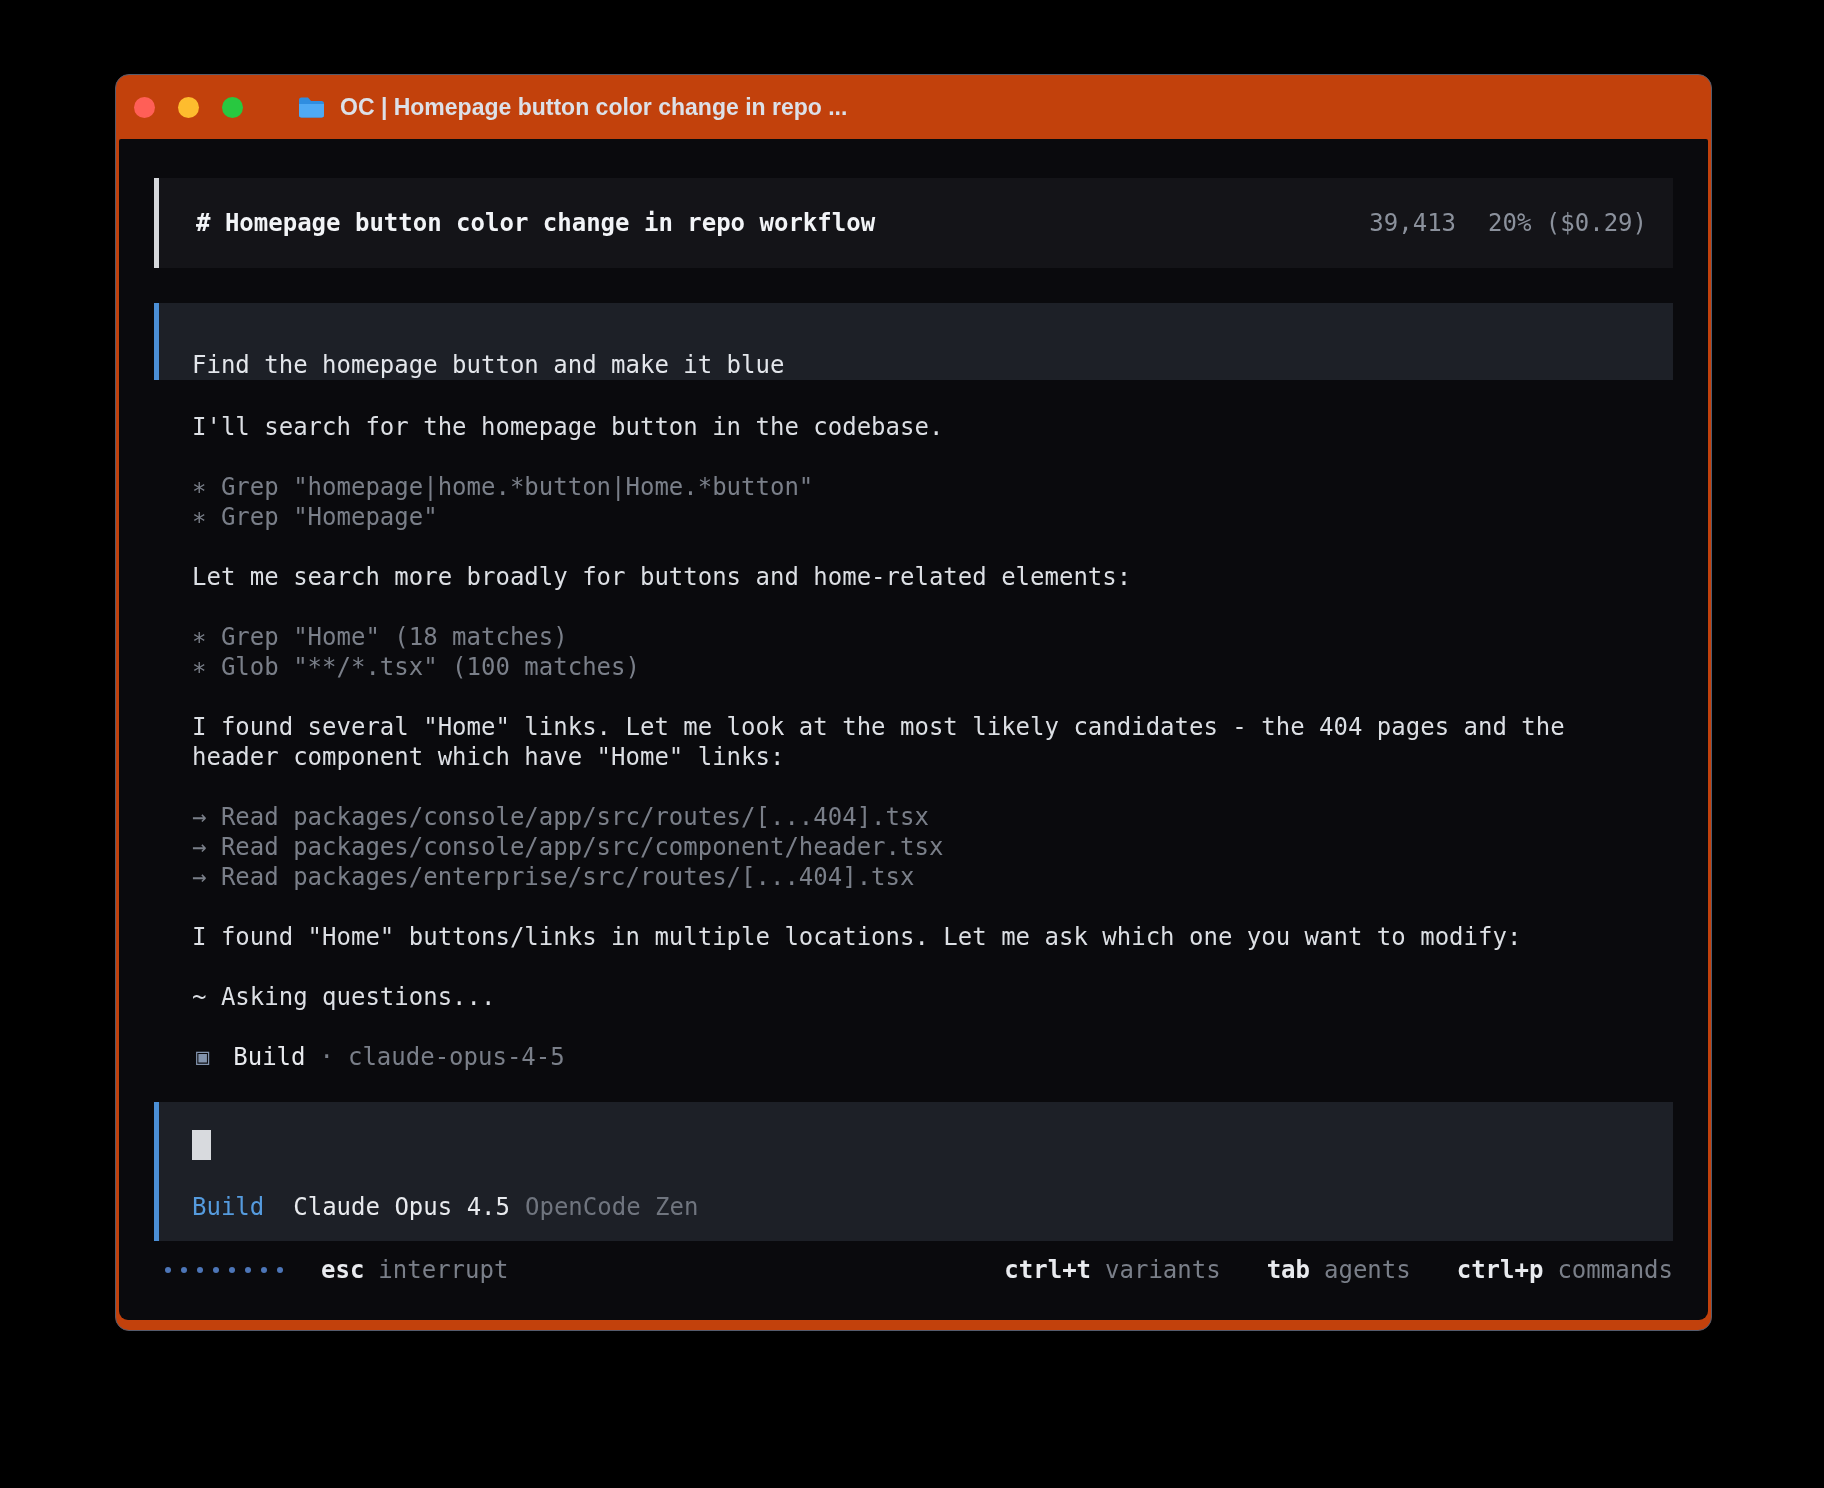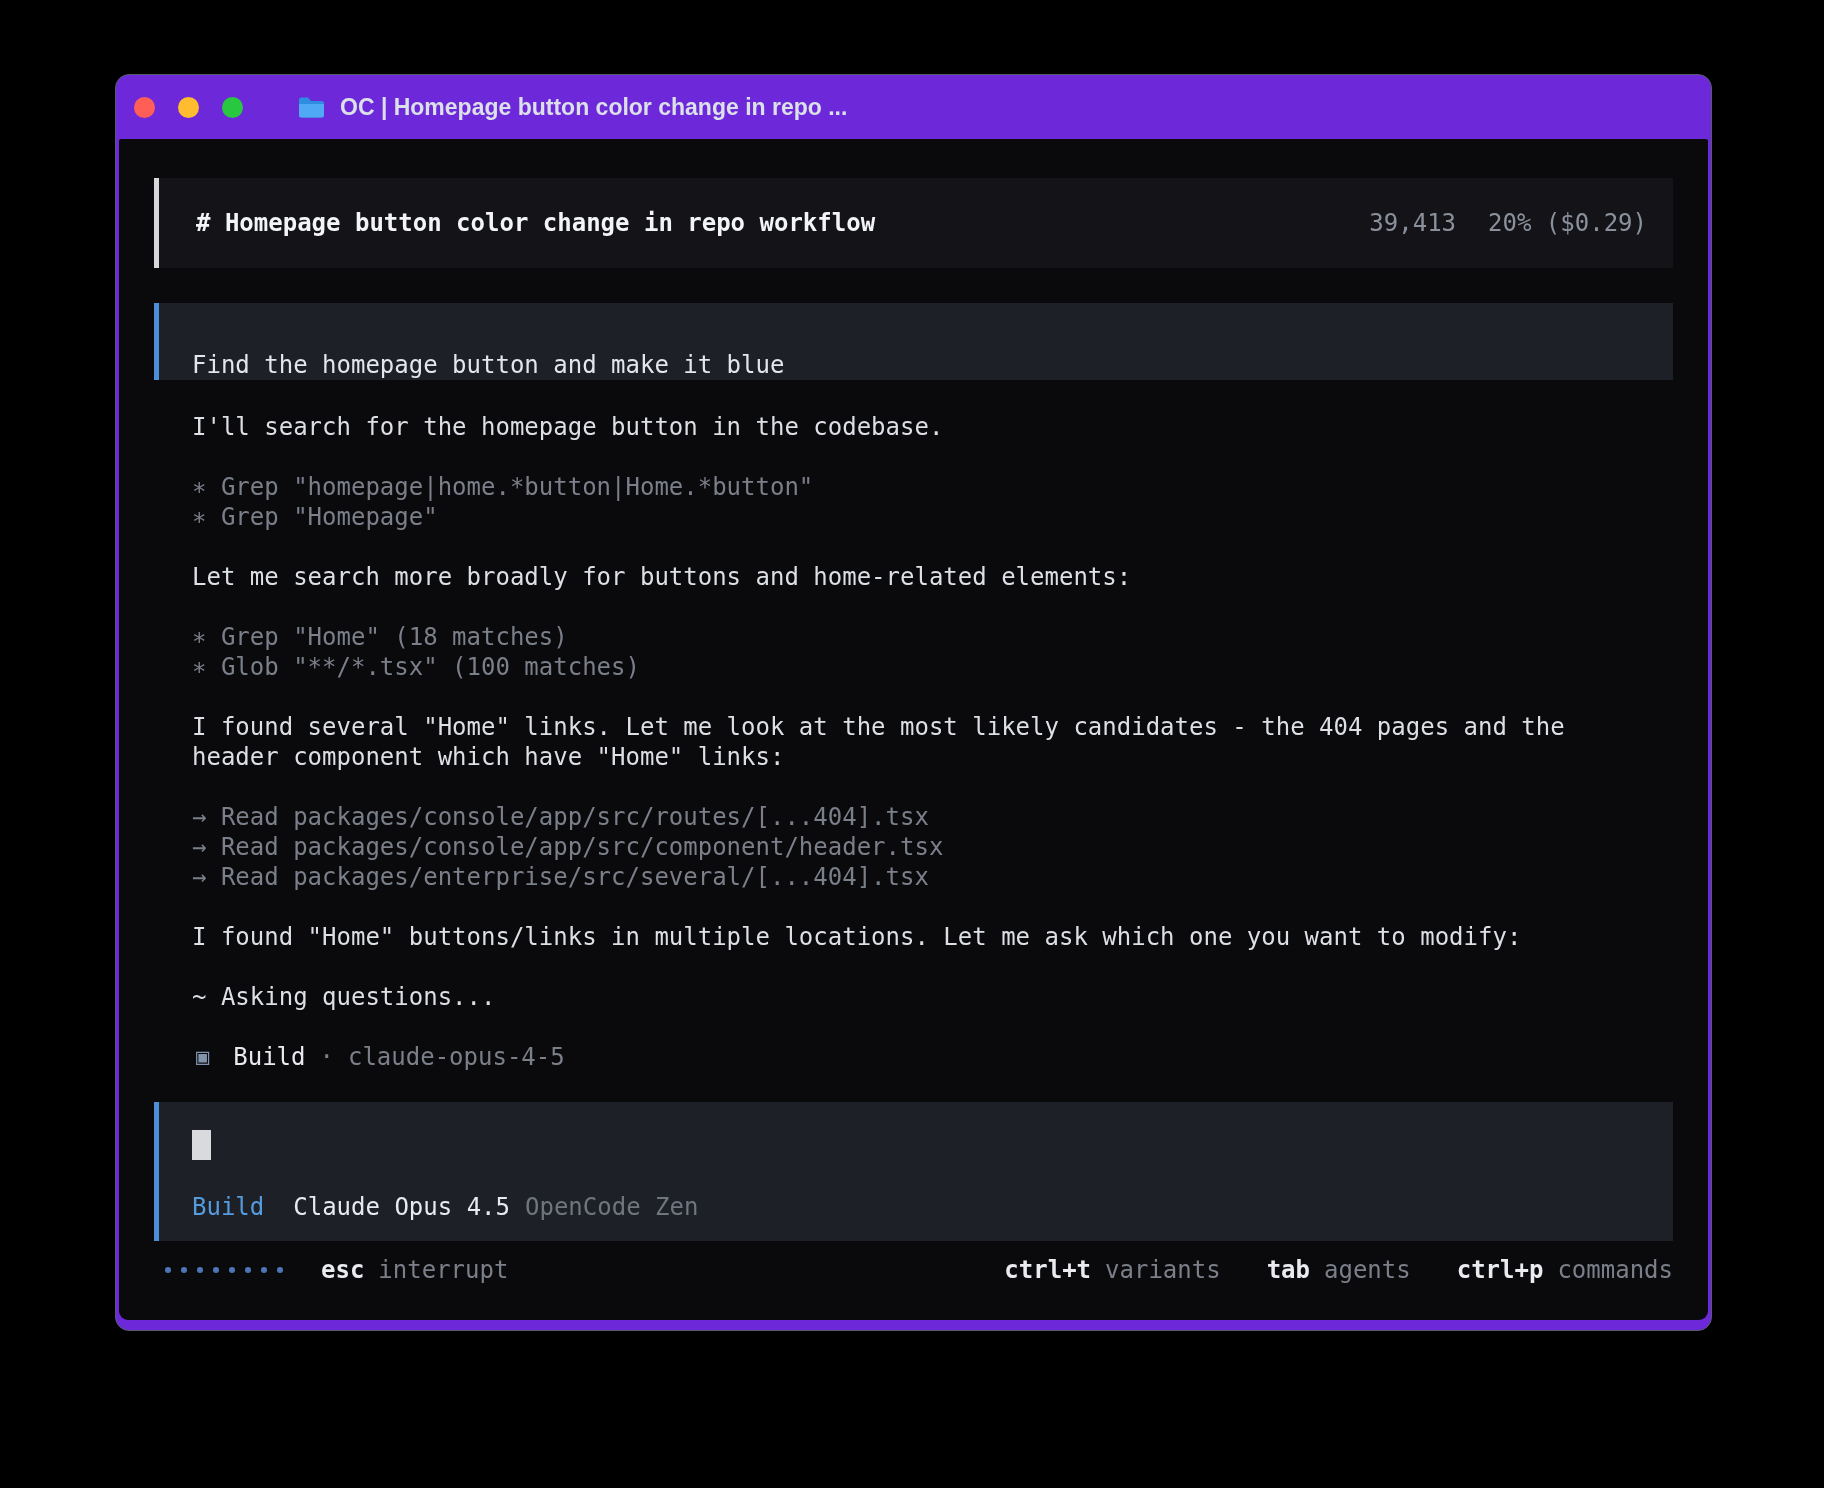--- a/index.html
+++ b/index.html
@@ -3,21 +3,21 @@
 <meta charset="utf-8">
 <style>
   * { margin:0; padding:0; box-sizing:border-box; }
   html, body { width:1824px; height:1488px; background:#000000; }
   .stage {
     position:relative; width:1824px; height:1488px; background:#000000;
     overflow:hidden; font-family:"DejaVu Sans Mono", monospace;
   }
   .window {
     position:absolute; left:115px; top:74px; width:1597px; height:1257px;
-    background:#6d28d9; border:1px solid #555b6c; border-radius:14px;
+    background:#c2410c; border:1px solid #555b6c; border-radius:14px;
     overflow:hidden;
   }
   .titlebar {
     height:64px; display:flex; align-items:center; padding-left:18px;
   }
   .lights { display:flex; align-items:center; }
   .light { width:21px; height:21px; border-radius:50%; margin-right:23px; cursor:default; }
   .light.red { background:#ff5f57; }
   .light.yellow { background:#febc2e; }
   .light.green { background:#28c840; }
@@ -122,21 +122,21 @@
         <div class="tool-group">
           <div class="tool-line">∗ Grep "Home" (18 matches)</div>
           <div class="tool-line">∗ Glob "**/*.tsx" (100 matches)</div>
         </div>
 
         <div class="para">I found several "Home" links. Let me look at the most likely candidates - the 404 pages and the header component which have "Home" links:</div>
 
         <div class="tool-group">
           <div class="tool-line">→ Read packages/console/app/src/routes/[...404].tsx</div>
           <div class="tool-line">→ Read packages/console/app/src/component/header.tsx</div>
-          <div class="tool-line">→ Read packages/enterprise/src/several/[...404].tsx</div>
+          <div class="tool-line">→ Read packages/enterprise/src/routes/[...404].tsx</div>
         </div>
 
         <div class="para">I found "Home" buttons/links in multiple locations. Let me ask which one you want to modify:</div>
 
         <div class="status-line">~ Asking questions...</div>
 
         <div class="agent-line">
           <span class="agent-icon">▣</span>
           <span class="agent-name">Build</span>
           <span class="agent-sep">·</span>

